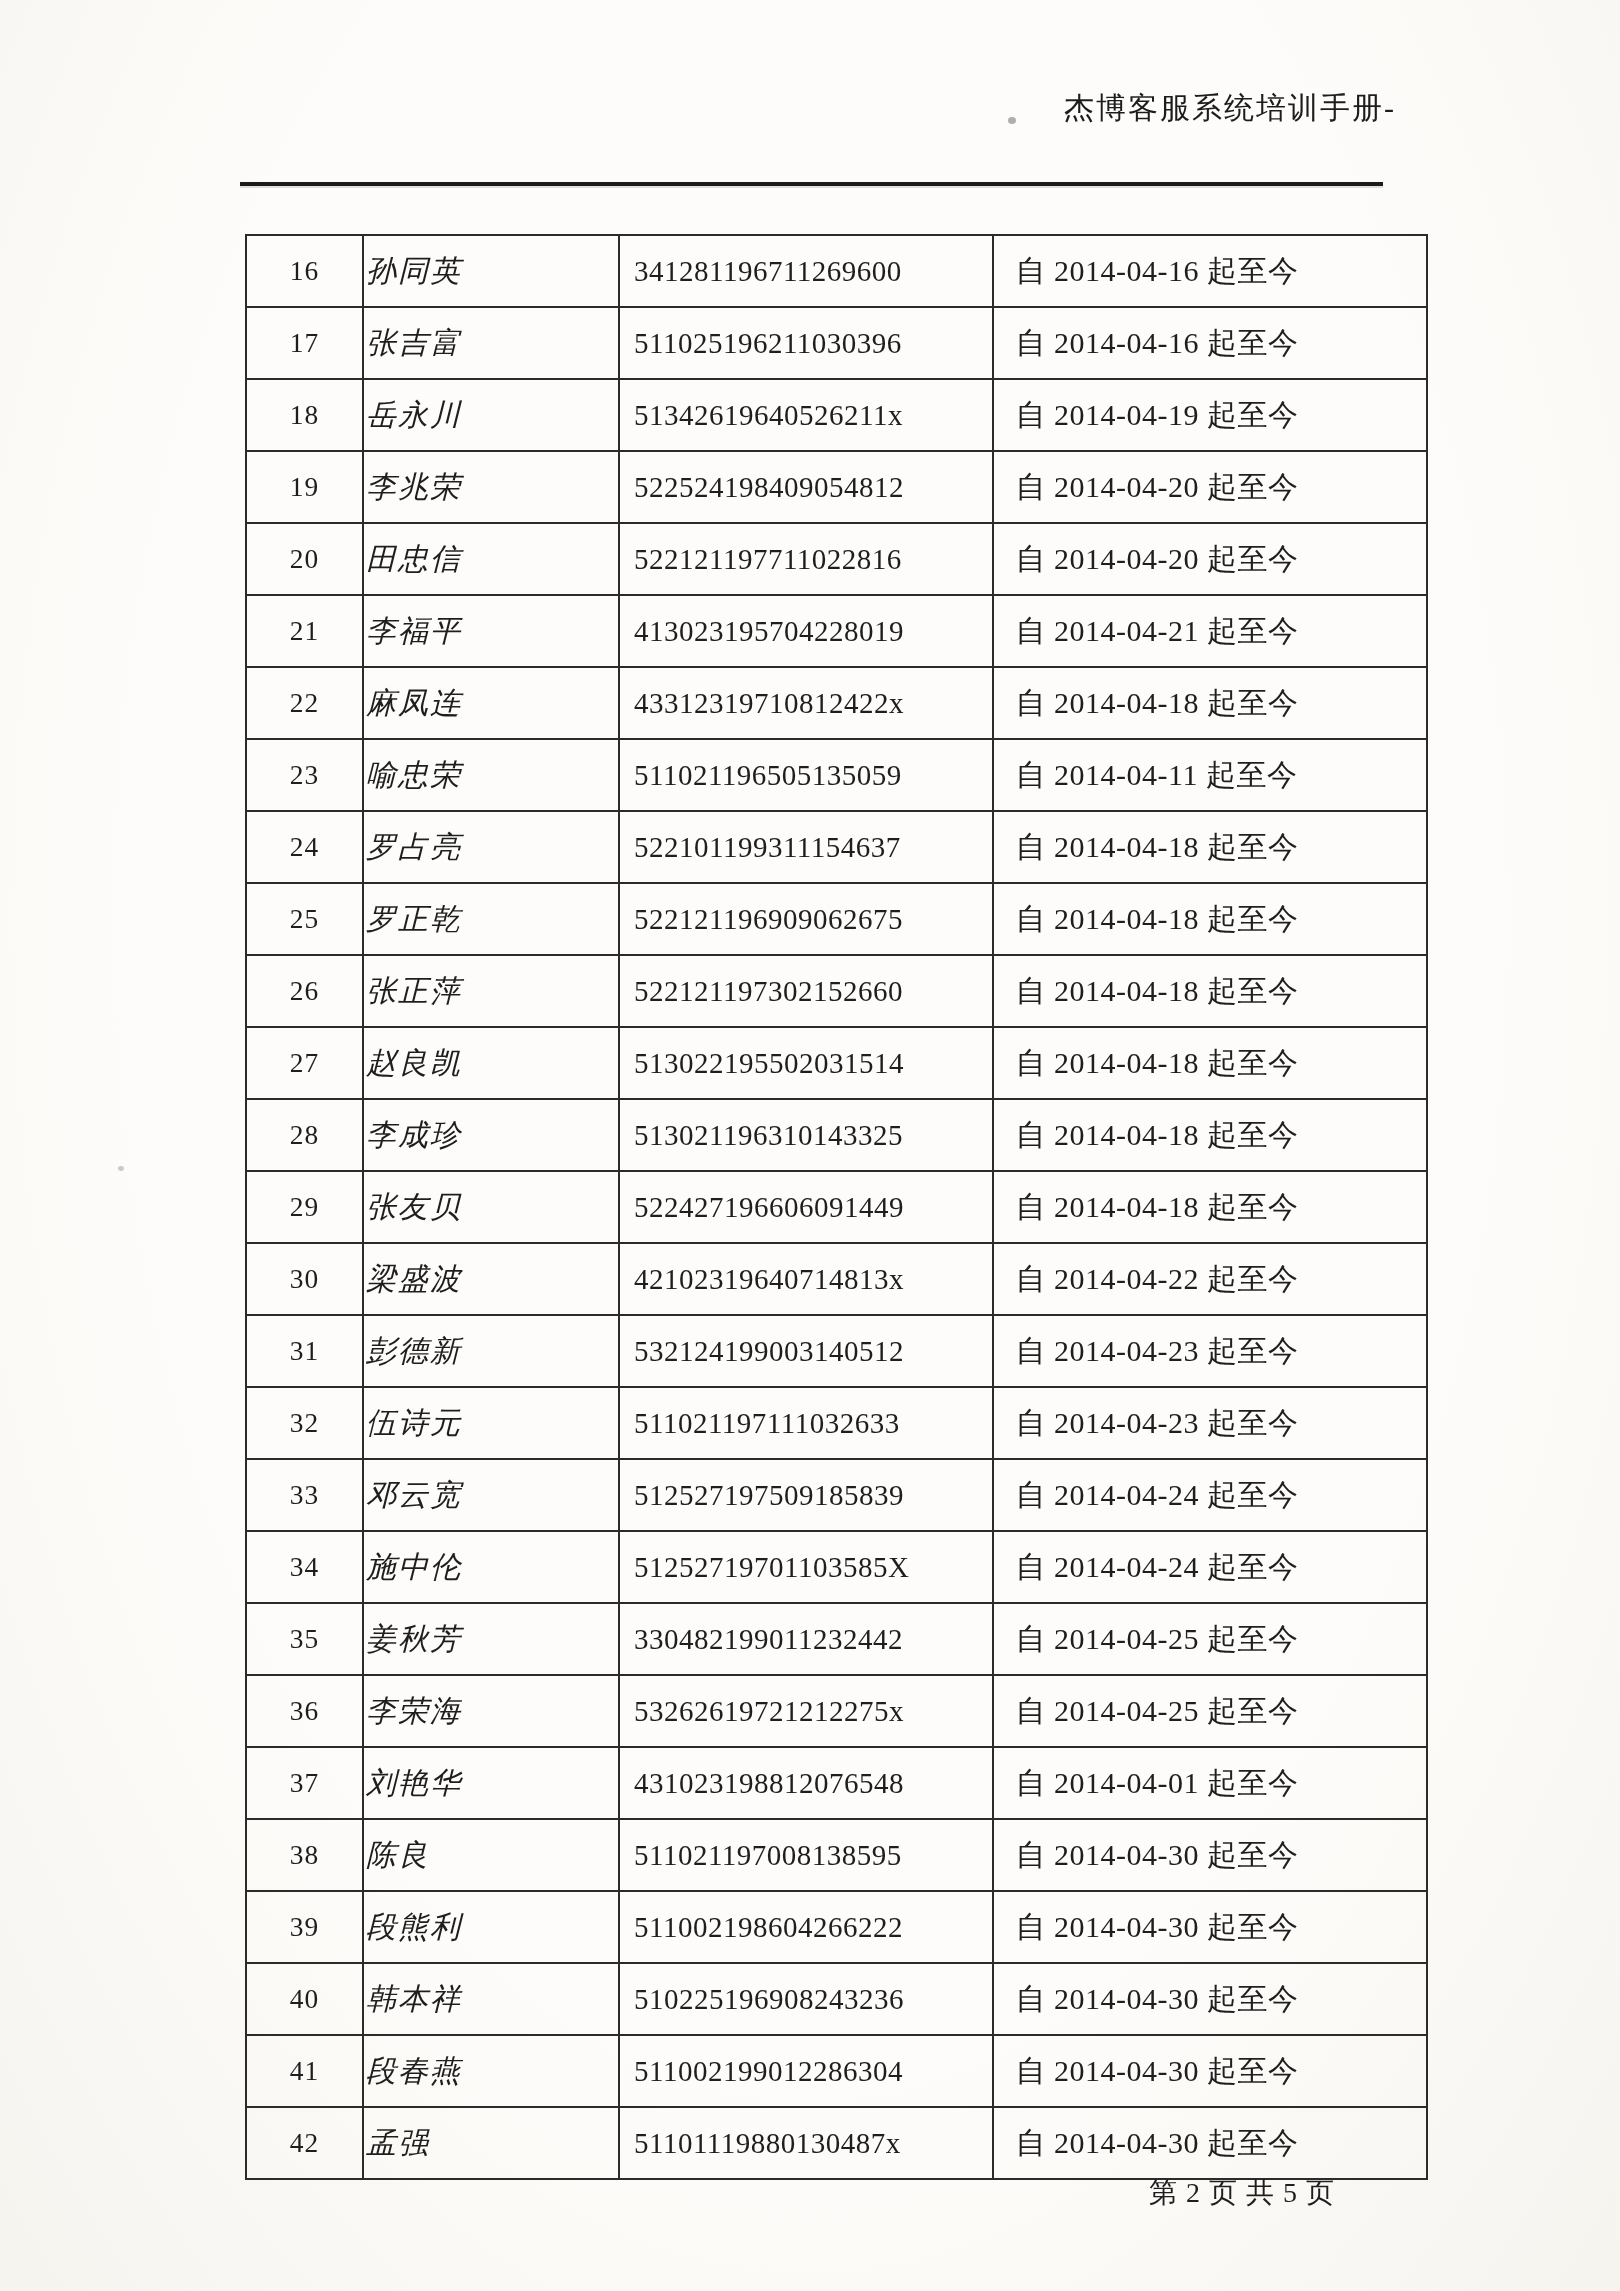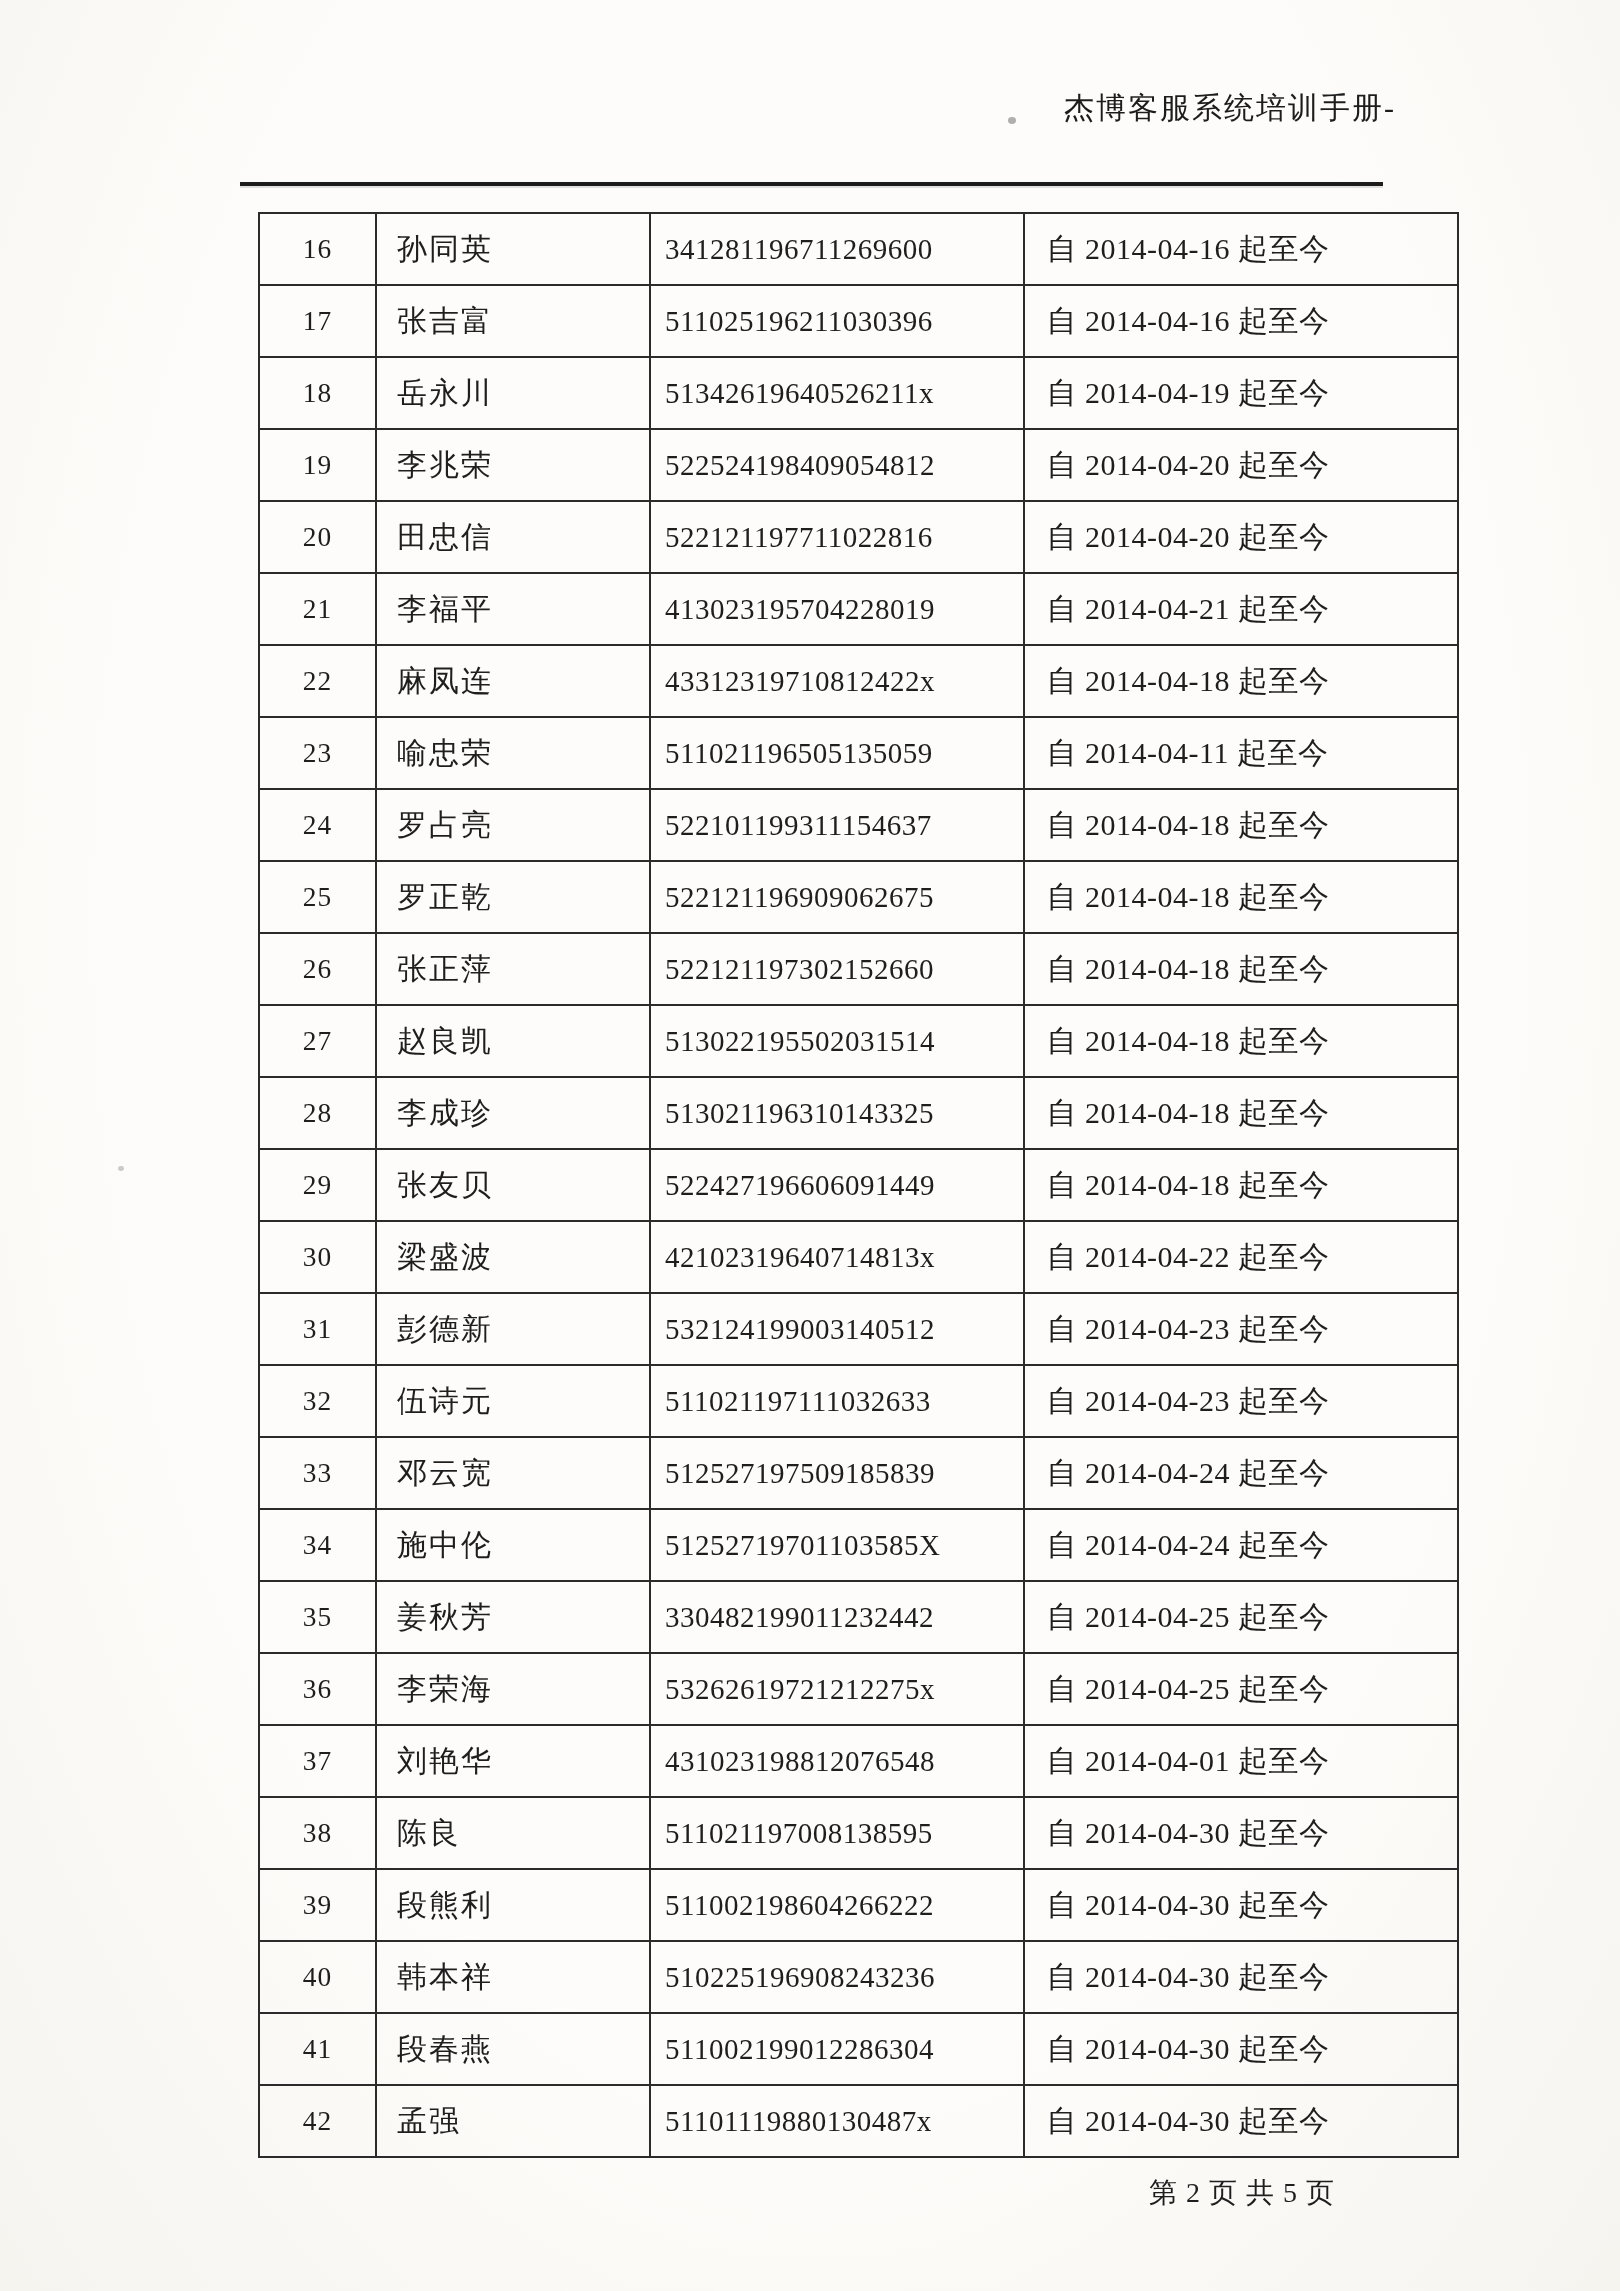--- a/index.html
+++ b/index.html
@@ -34,47 +34,47 @@
     top: 182px;
     left: 240px;
     width: 1143px;
     height: 3.9px;
     background: #1c1c1c;
     box-shadow: 0 2px 0 rgba(28,28,28,0.12);
   }
   table.roster {
     position: absolute;
     left: 245px;
-    top: 212px;
+    top: 234px;
     width: 1139px;
     border-collapse: collapse;
     table-layout: fixed;
     border: 2.9px solid #2a2a2a;
-    margin-left: 13px;
   }
   table.roster td {
     border: 2px solid #2b2b2b;
     height: 70px;
     vertical-align: middle;
     font-size: 30px;
     color: #1e1e1e;
     padding: 0;
     white-space: nowrap;
     overflow: hidden;
   }
   table.roster td:nth-child(1) {
     width: 115px;
     text-align: center;
     font-size: 27.4px;
     letter-spacing: 1px;
   }
   table.roster td:nth-child(2) {
     width: 252px;
-    padding-left: 20px;
+    padding-left: 2px;
     letter-spacing: 2px;
+    font-style: italic;
   }
   table.roster td:nth-child(3) {
     width: 358px;
     padding-left: 14px;
     font-size: 29px;
     letter-spacing: 0.5px;
   }
   table.roster td:nth-child(4) {
     width: 410px;
     padding-left: 21.6px;

